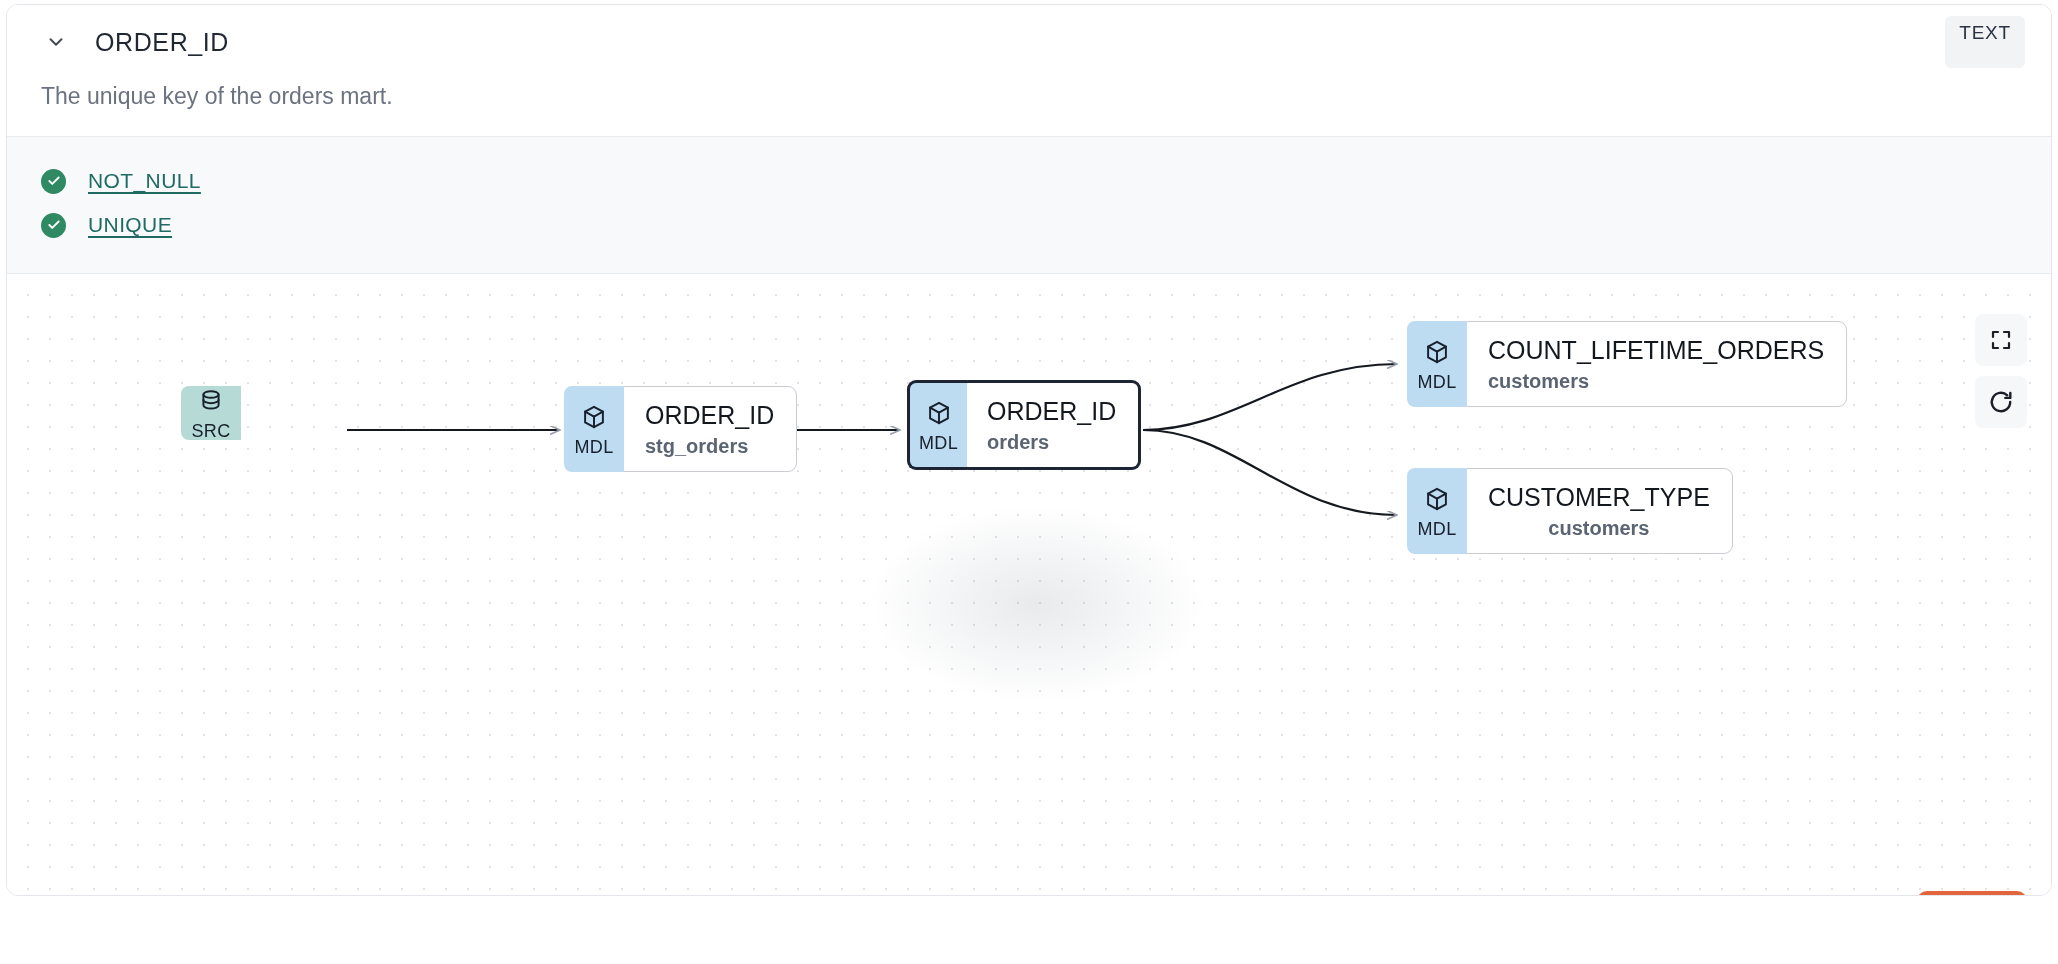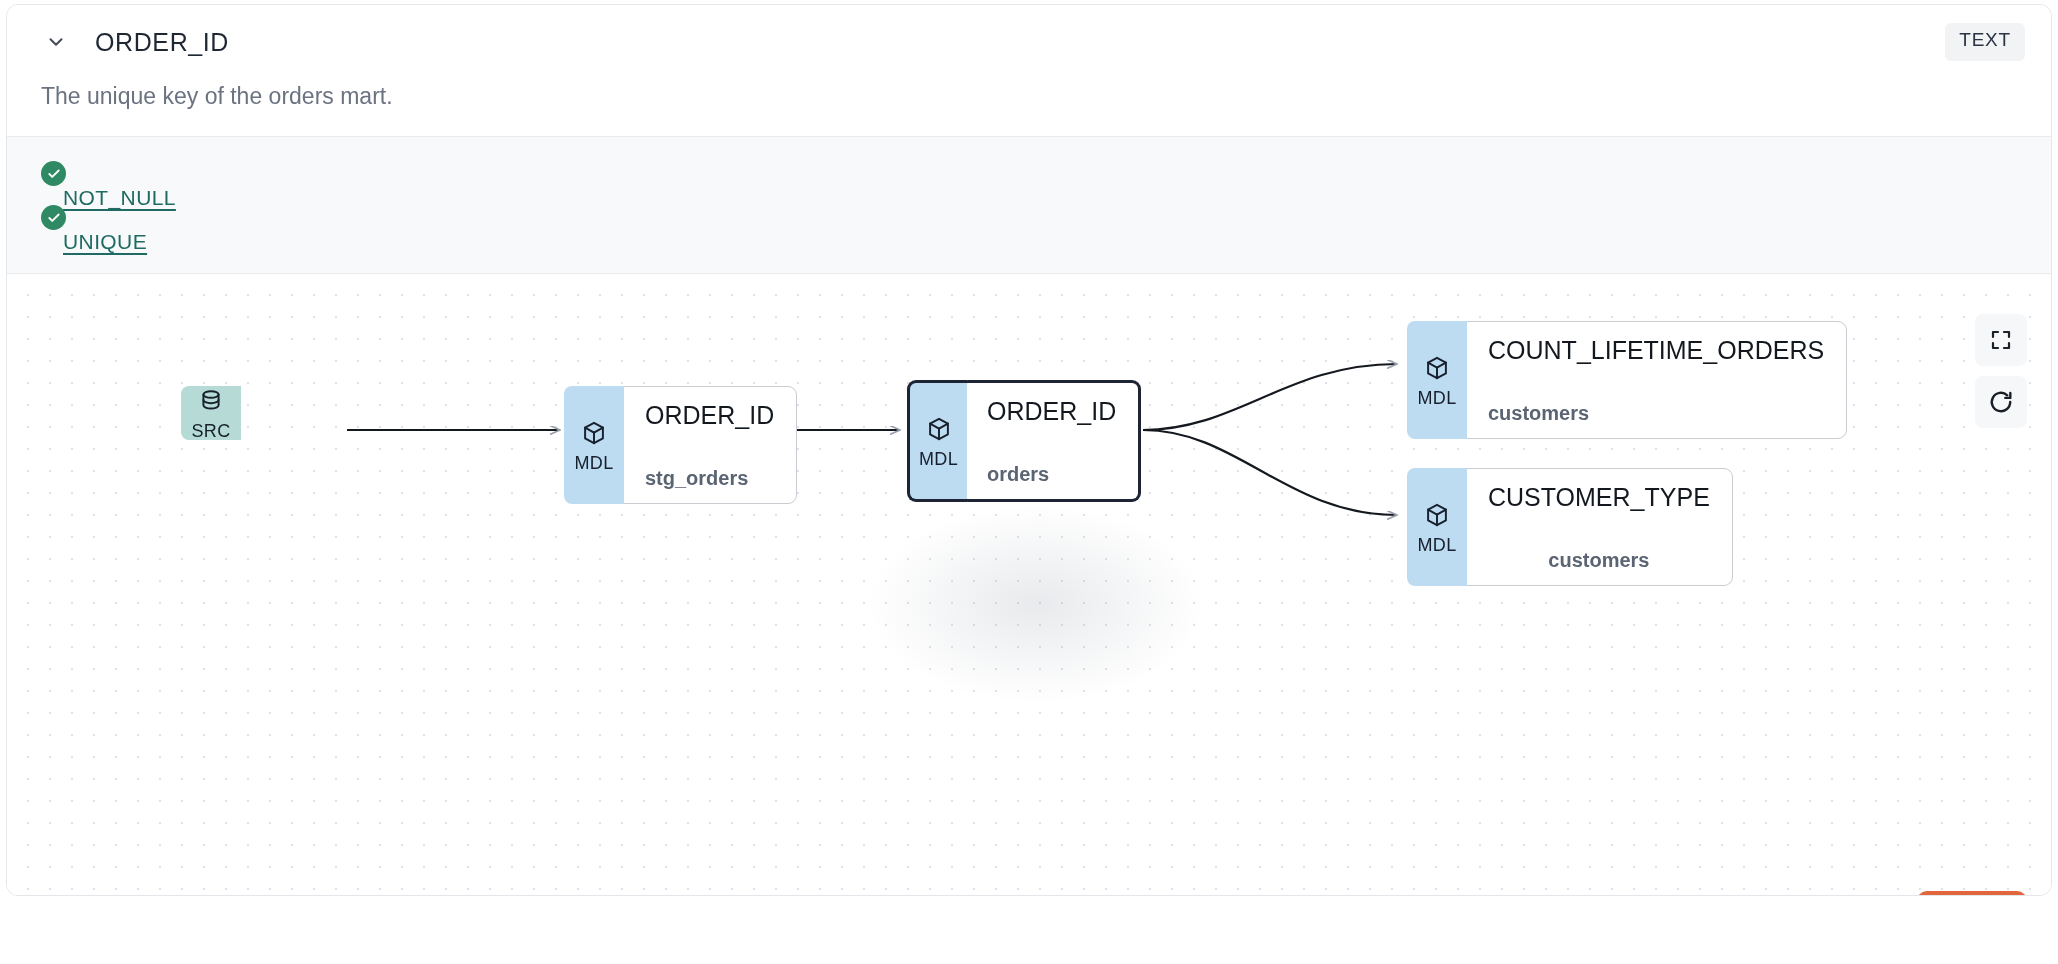--- a/index.html
+++ b/index.html
@@ -47,21 +47,21 @@
     color: #1f2733;
     font-weight: 400;
     white-space: nowrap;
   }
   .type-badge {
     margin-left: auto;
     background: #f1f3f5;
     color: #2b3442;
     font-size: 19px;
     letter-spacing: 0.8px;
-    padding: 7px 14px 12px;
+    padding: 7px 14px 26px;
     border-radius: 6px;
     line-height: 1;
   }
 
   
   .description {
     padding: 4px 34px 26px;
     font-size: 23px;
     color: #6b7280;
     background: #ffffff;
@@ -69,24 +69,23 @@
 
   
   .tests {
     background: #f8f9fb;
     border-top: 1px solid #e9ecef;
     border-bottom: 1px solid #e9ecef;
     padding: 20px 34px 24px;
   }
   .test-row {
     display: flex;
-    align-items: flex-start;
+    align-items: center;
     height: 40px;
     margin: 4px 0;
-    flex-direction: column;
   }
   .check-icon {
     width: 25px; height: 25px;
     border-radius: 50%;
     background: #2f8a63;
     display: flex;
     align-items: center;
     justify-content: center;
     flex: 0 0 auto;
   }
@@ -150,21 +149,20 @@
   .node-body {
     background: #ffffff;
     border: 1px solid #c9ccd1;
     border-radius: 9px;
     margin-left: -8px;
     padding: 14px 22px 14px 28px;
     display: flex;
     flex-direction: column;
     justify-content: center;
     min-width: 0;
-    gap: 32px;
   }
   .node-name {
     font-size: 25px;
     color: #13181f;
     line-height: 1.12;
     white-space: nowrap;
   }
   .node-sub {
     font-size: 20px;
     color: #5b6472;

